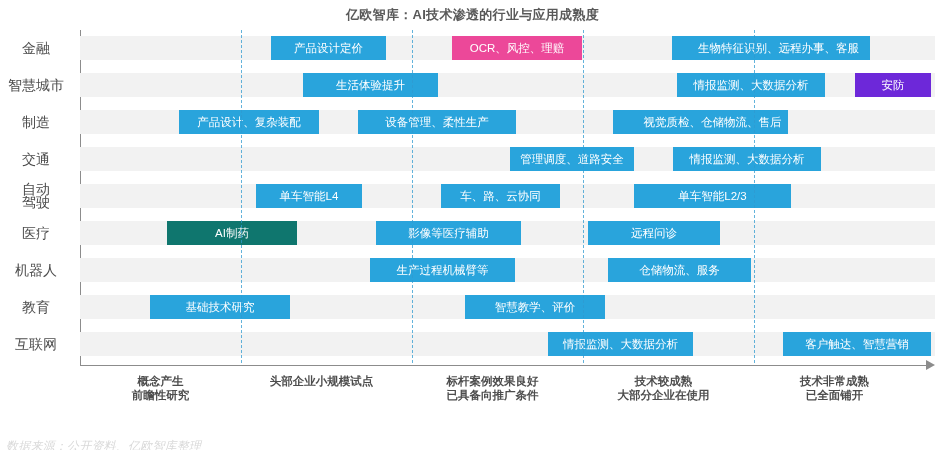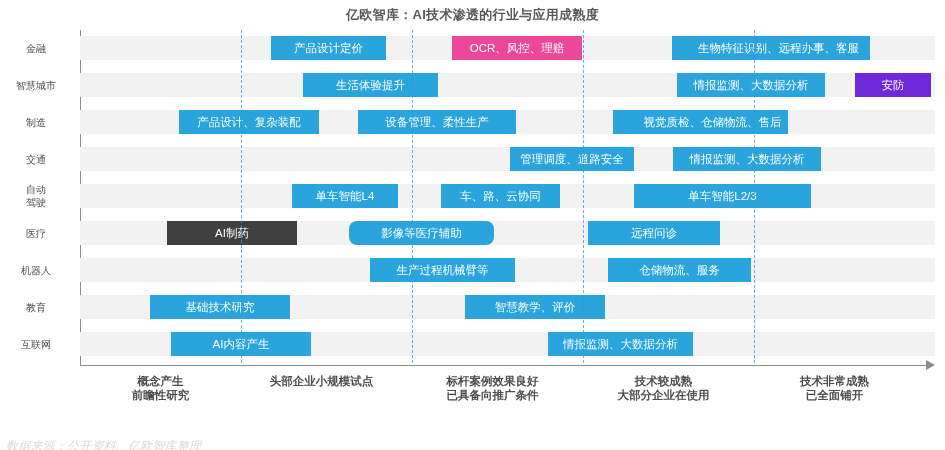--- a/index.html
+++ b/index.html
@@ -28,21 +28,21 @@
   }
   .band{
     position:absolute;left:0;width:855px;height:24px;background:#f2f2f2;
   }
   .divider{
     position:absolute;top:0;width:0;height:333px;
     border-left:1px dashed #2f9ad0;opacity:.75;
   }
   .ylabel{
     position:absolute;left:0;width:72px;text-align:center;
-    font-size:10px;color:#4d4d4d;line-height:13px;
+    font-size:14px;color:#4d4d4d;line-height:13px;
   }
   .bar{
     position:absolute;height:24px;background:#29a4dc;
     color:#ffffff;font-size:11.5px;line-height:24px;text-align:center;
     white-space:nowrap;box-sizing:border-box;
   }
   .stage{
     position:absolute;text-align:center;font-size:11.5px;
     color:#4d4d4d;line-height:14px;font-weight:bold;
   }
@@ -100,36 +100,36 @@
     <div class="bar" style="left: 597px; top: 43px; width: 148px; background: rgb(41, 164, 220);">情报监测、大数据分析</div>
     <div class="bar" style="left: 775px; top: 43px; width: 76px; background: #6d28d9;">安防</div>
     <div class="band" style="top: 80px;"></div>
     <div class="bar" style="left: 99px; top: 80px; width: 140px; background: rgb(41, 164, 220);">产品设计、复杂装配</div>
     <div class="bar" style="left: 278px; top: 80px; width: 158px; background: rgb(41, 164, 220);">设备管理、柔性生产</div>
     <div class="bar" style="left: 533px; top: 80px; width: 175px; background: rgb(41, 164, 220); padding-left: 24px;">视觉质检、仓储物流、售后</div>
     <div class="band" style="top: 117px;"></div>
     <div class="bar" style="left: 430px; top: 117px; width: 124px; background: rgb(41, 164, 220);">管理调度、道路安全</div>
     <div class="bar" style="left: 593px; top: 117px; width: 148px; background: rgb(41, 164, 220);">情报监测、大数据分析</div>
     <div class="band" style="top: 154px;"></div>
-    <div class="bar" style="left: 176px; top: 154px; width: 106px; background: rgb(41, 164, 220); margin-left: 36px;">单车智能L4</div>
+    <div class="bar" style="left: 176px; top: 154px; width: 106px; background: rgb(41, 164, 220);">单车智能L4</div>
     <div class="bar" style="left: 361px; top: 154px; width: 119px; background: rgb(41, 164, 220);">车、路、云协同</div>
-    <div class="bar" style="left: 554px; top: 154px; width: 177px; background: rgb(41, 164, 220);">单车智能L2/3</div>
+    <div class="bar" style="left: 554px; top: 154px; width: 157px; background: rgb(41, 164, 220);">单车智能L2/3</div>
     <div class="band" style="top: 191px;"></div>
-    <div class="bar" style="left: 87px; top: 191px; width: 130px; background: #404040;">AI制药</div>
-    <div class="bar" style="left: 269px; top: 191px; width: 145px; background: rgb(41, 164, 220); border-radius: 8px;">影像等医疗辅助</div>
+    <div class="bar" style="left: 87px; top: 191px; width: 130px; background: #0f766e;">AI制药</div>
+    <div class="bar" style="left: 296px; top: 191px; width: 145px; background: rgb(41, 164, 220);">影像等医疗辅助</div>
     <div class="bar" style="left: 508px; top: 191px; width: 132px; background: rgb(41, 164, 220);">远程问诊</div>
     <div class="band" style="top: 228px;"></div>
     <div class="bar" style="left: 290px; top: 228px; width: 145px; background: rgb(41, 164, 220);">生产过程机械臂等</div>
     <div class="bar" style="left: 528px; top: 228px; width: 143px; background: rgb(41, 164, 220);">仓储物流、服务</div>
     <div class="band" style="top: 265px;"></div>
     <div class="bar" style="left: 70px; top: 265px; width: 140px; background: rgb(41, 164, 220);">基础技术研究</div>
     <div class="bar" style="left: 385px; top: 265px; width: 140px; background: rgb(41, 164, 220);">智慧教学、评价</div>
     <div class="band" style="top: 302px;"></div>
-    <div class="bar" style="left: 91px; top: 302px; width: 140px; background: rgb(41, 164, 220);">AI内容产生</div>
     <div class="bar" style="left: 468px; top: 302px; width: 145px; background: rgb(41, 164, 220);">情报监测、大数据分析</div>
+    <div class="bar" style="left: 703px; top: 302px; width: 148px; background: rgb(41, 164, 220);">客户触达、智慧营销</div>
     <div class="divider" style="left: 161px;"></div>
     <div class="divider" style="left: 332px;"></div>
     <div class="divider" style="left: 503px;"></div>
     <div class="divider" style="left: 674px;"></div>
   </div>
 <div id="stages">
     <div class="stage" style="left: 80px; width: 161px; top: 374px;">
       <div>概念产生</div>
       <div>前瞻性研究</div>
     </div>

